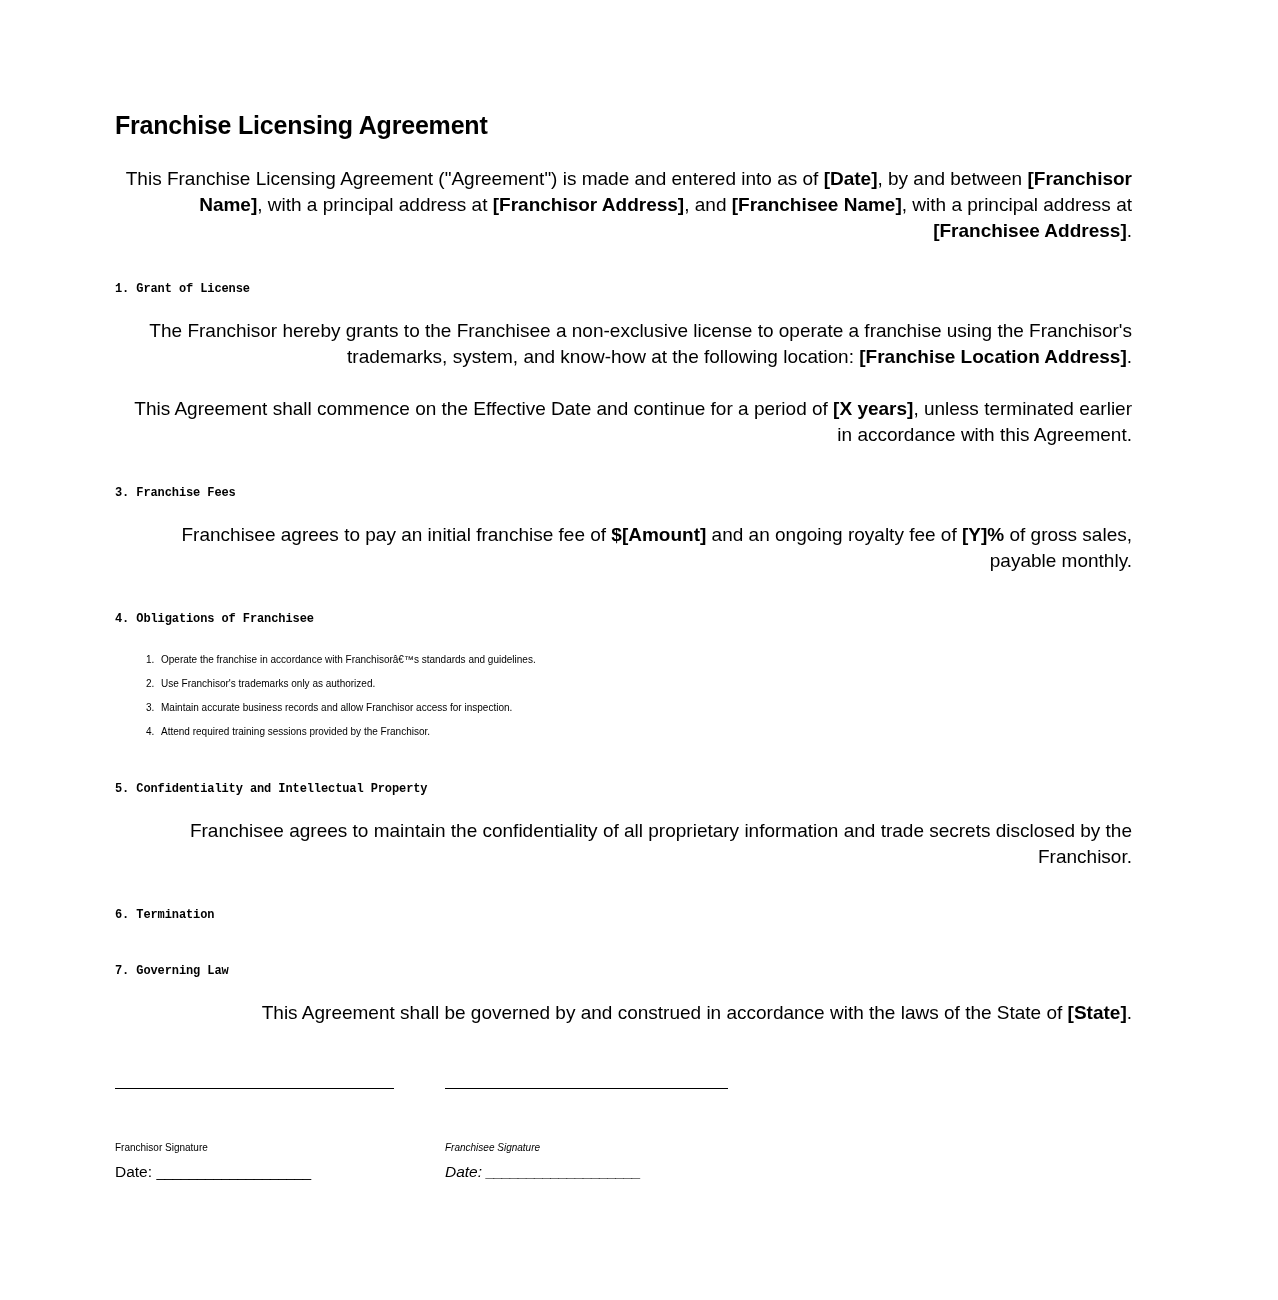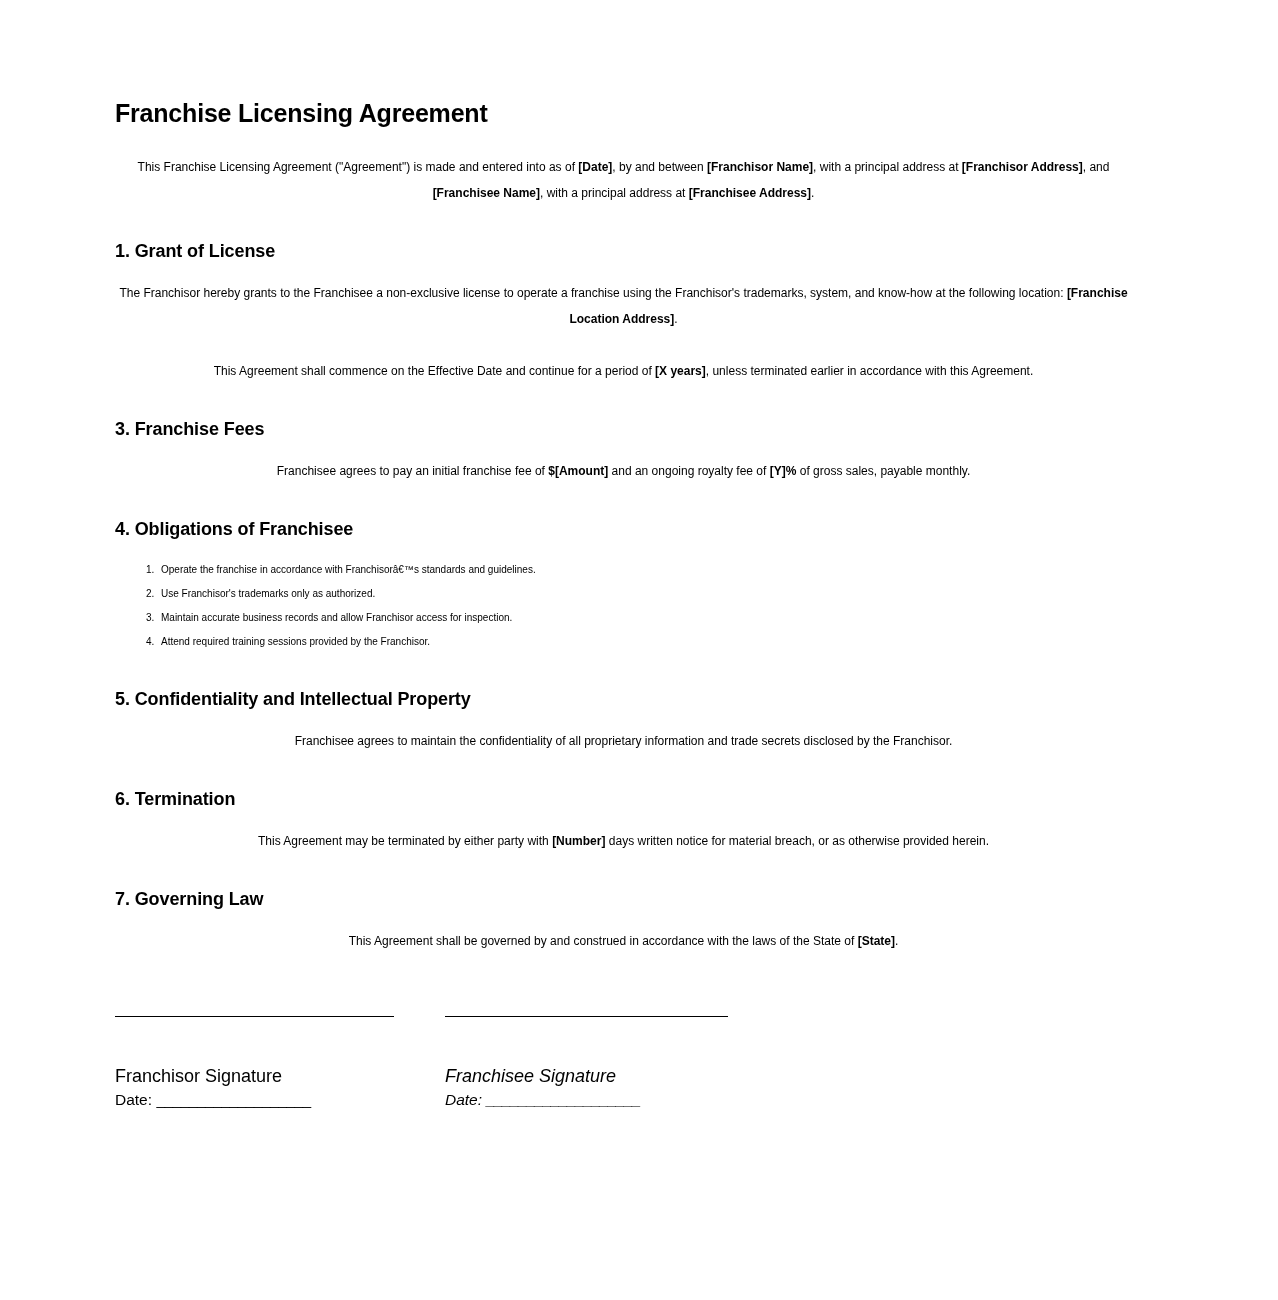--- a/index.html
+++ b/index.html
@@ -18,45 +18,46 @@
   .page {
     width: 1278px;
     min-height: 1300px;
     box-sizing: border-box;
     padding: 0;
     background: #ffffff;
     position: relative;
   }
   .content {
     position: relative;
-    margin: 4px 0 0 115px;
+    margin: 16px 0 0 115px;
     width: 1017px;
   }
   .doc-title {
     font-size: 25px;
     font-weight: bold;
     letter-spacing: -0.2px;
     line-height: 1.2;
     margin: 0;
     padding-top: 94px;
   }
   p.body-text {
-    font-size: 12px;
+    font-size: 19px;
     line-height: 26px;
     margin: 0;
     padding-top: 26px;
-    text-align: center;
+    text-align: right;
   }
   h2.section-heading {
-    font-size: 18px;
+    font-size: 12px;
     font-weight: bold;
     line-height: 22px;
     margin: 0;
     padding-top: 34px;
     letter-spacing: -0.1px;
+    font-family: Liberation Mono, monospace;
   }
   h2.section-heading + p.body-text {
     padding-top: 18px;
   }
   ol.obligations {
     margin: 0;
     padding: 18px 0 0 42px;
     font-size: 10px;
     line-height: 24px;
     list-style-position: outside;
@@ -88,21 +89,21 @@
     font-style: italic;
   }
   .sig-rule {
     border-top: 1.6px solid #000000;
     height: 0;
     margin: 0;
   }
   .sig-col.first .sig-rule { width: 279px; }
   .sig-col.second .sig-rule { width: 283px; }
   .sig-label {
-    font-size: 18px;
+    font-size: 10px;
     line-height: 22px;
     padding-top: 48px;
     white-space: nowrap;
   }
   .sig-date {
     font-size: 15.5px;
     line-height: 22px;
     padding-top: 2px;
     white-space: nowrap;
   }
@@ -133,21 +134,20 @@
       <li>Operate the franchise in accordance with Franchisorâ€™s standards and guidelines.</li>
       <li>Use Franchisor's trademarks only as authorized.</li>
       <li>Maintain accurate business records and allow Franchisor access for inspection.</li>
       <li>Attend required training sessions provided by the Franchisor.</li>
     </ol>
 
     <h2 class="section-heading">5. Confidentiality and Intellectual Property</h2>
     <p class="body-text"><span>Franchisee agrees to maintain the confidentiality of all proprietary information and trade secrets disclosed by the Franchisor.</span></p>
 
     <h2 class="section-heading">6. Termination</h2>
-    <p class="body-text"><span>This Agreement may be terminated by either party with </span><strong class="ph">[Number]</strong><span> days written notice for material breach, or as otherwise provided herein.</span></p>
 
     <h2 class="section-heading">7. Governing Law</h2>
     <p class="body-text"><span>This Agreement shall be governed by and construed in accordance with the laws of the State of </span><strong class="ph">[State]</strong><span>.</span></p>
 
     <div class="spacer-before-signatures"></div>
 
     <div class="signature-block">
       <div class="sig-col first">
         <div class="sig-rule"></div>
         <div class="sig-label">Franchisor Signature</div>

